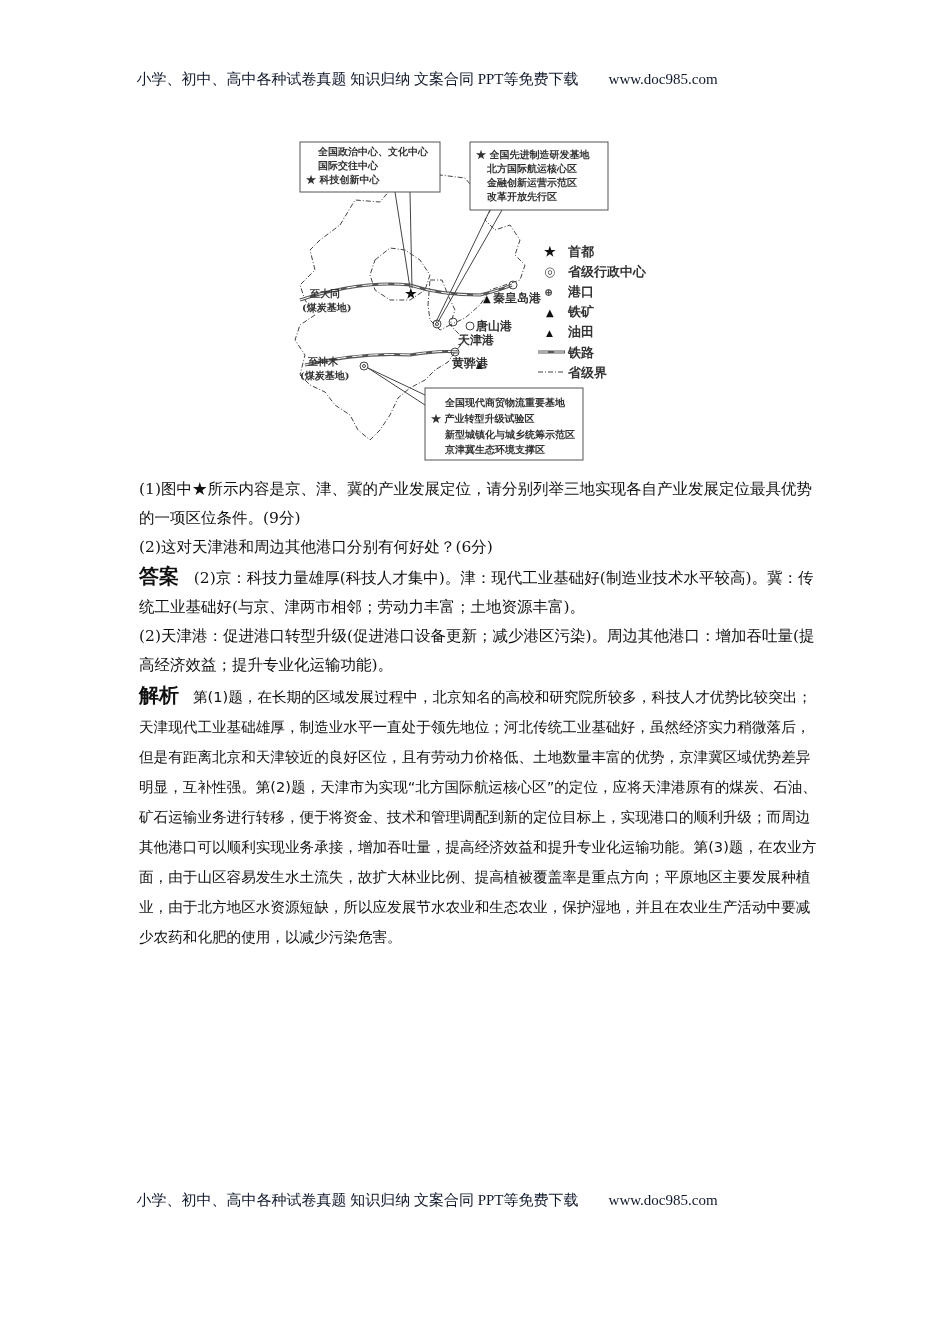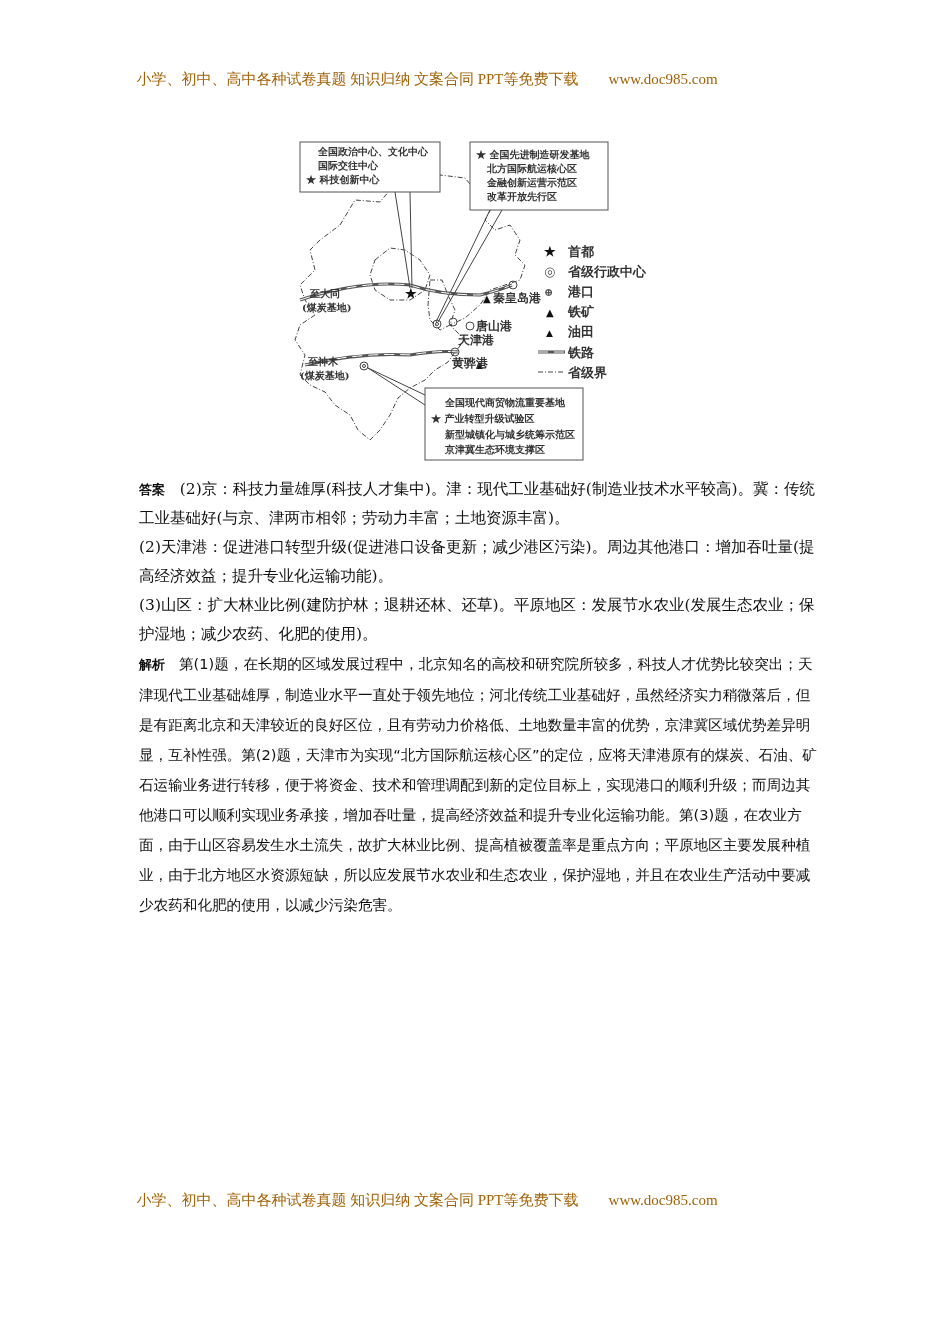--- a/index.html
+++ b/index.html
@@ -1,30 +1,30 @@
 <!DOCTYPE html>
 <html><head>
 <meta charset="utf-8">
 <style>
   html, body { margin: 0; padding: 0; background: #ffffff; }
   body { width: 950px; height: 1344px; position: relative; overflow: hidden;
          font-family: "DejaVu Serif", "Liberation Serif", serif; color: #111; }
   .header, .footer { position: absolute; left: 0; width: 854px; text-align: center;
-         font-size: 15px; color: #a16207; font-family: "Liberation Serif", "DejaVu Serif", serif; }
+         font-size: 15px; color: #0f172a; font-family: "Liberation Serif", "DejaVu Serif", serif; }
   .header { top: 70px; }
   .footer { top: 1191px; }
   .hf-url { margin-left: 30px; }
   .map { position: absolute; left: 280px; top: 130px; width: 380px; height: 340px; font-weight: bold; }
   .map svg { width: 380px; height: 340px; display: block; }
   .maptxt { font-family: "DejaVu Serif", serif; fill: #333; }
   .content { position: absolute; left: 139px; top: 475px; width: 680px;
              font-size: 15.5px; line-height: 29px; }
   .content p { margin: 0; }
   .indent { text-indent: 32px; }
-  .lbl { font-weight: bold; font-family: "DejaVu Sans", sans-serif; font-size: 13px; }
+  .lbl { font-weight: bold; font-family: "DejaVu Sans", sans-serif; font-size: 20px; }
   .analysis { font-family: "DejaVu Sans", sans-serif; font-size: 14.6px; line-height: 30px; }
 </style>
 </head>
 <body>
 
 <div class="header">
   <span>小学、初中、高中各种试卷真题  知识归纳  文案合同  PPT等免费下载</span><span class="hf-url">www.doc985.com</span>
 </div>
 
 <div class="map">
@@ -84,21 +84,22 @@
       <line x1="258" y1="222" x2="285" y2="222" stroke="#555" stroke-width="3"></line>
         <line x1="258" y1="222" x2="285" y2="222" stroke="#fff" stroke-width="1" stroke-dasharray="10,6"></line>
         <text x="288" y="227">铁路</text>
       <line x1="258" y1="242" x2="285" y2="242" stroke="#444" stroke-dasharray="5,2,1,2"></line>
         <text x="288" y="247">省级界</text>
     </g>
   </svg>
 </div>
 
 <div class="content">
+  <p>(1)图中★所示内容是京、津、冀的产业发展定位，请分别列举三地实现各自产业发展定位最具优势的一项区位条件。(9分)</p>
+  <p>(2)这对天津港和周边其他港口分别有何好处？(6分)</p>
   <p><span class="lbl">答案</span>&nbsp;&nbsp; <span>(2)京：科技力量雄厚(科技人才集中)。津：现代工业基础好(制造业技术水平较高)。冀：传统工业基础好(与京、津两市相邻；劳动力丰富；土地资源丰富)。</span></p>
   <p>(2)天津港：促进港口转型升级(促进港口设备更新；减少港区污染)。周边其他港口：增加吞吐量(提高经济效益；提升专业化运输功能)。</p>
-  <p>(3)山区：扩大林业比例(建防护林；退耕还林、还草)。平原地区：发展节水农业(发展生态农业；保护湿地；减少农药、化肥的使用)。</p>
   <p class="analysis"><span class="lbl">解析</span>&nbsp;&nbsp; <span>第(1)题，在长期的区域发展过程中，北京知名的高校和研究院所较多，科技人才优势比较突出；天津现代工业基础雄厚，制造业水平一直处于领先地位；河北传统工业基础好，虽然经济实力稍微落后，但是有距离北京和天津较近的良好区位，且有劳动力价格低、土地数量丰富的优势，京津冀区域优势差异明显，互补性强。第(2)题，天津市为实现“北方国际航运核心区”的定位，应将天津港原有的煤炭、石油、矿石运输业务进行转移，便于将资金、技术和管理调配到新的定位目标上，实现港口的顺利升级；而周边其他港口可以顺利实现业务承接，增加吞吐量，提高经济效益和提升专业化运输功能。第(3)题，在农业方面，由于山区容易发生水土流失，故扩大林业比例、提高植被覆盖率是重点方向；平原地区主要发展种植业，由于北方地区水资源短缺，所以应发展节水农业和生态农业，保护湿地，并且在农业生产活动中要减少农药和化肥的使用，以减少污染危害。</span></p>
 </div>
 
 <div class="footer">
   <span>小学、初中、高中各种试卷真题  知识归纳  文案合同  PPT等免费下载</span><span class="hf-url">www.doc985.com</span>
 </div>
 
 </body></html>

